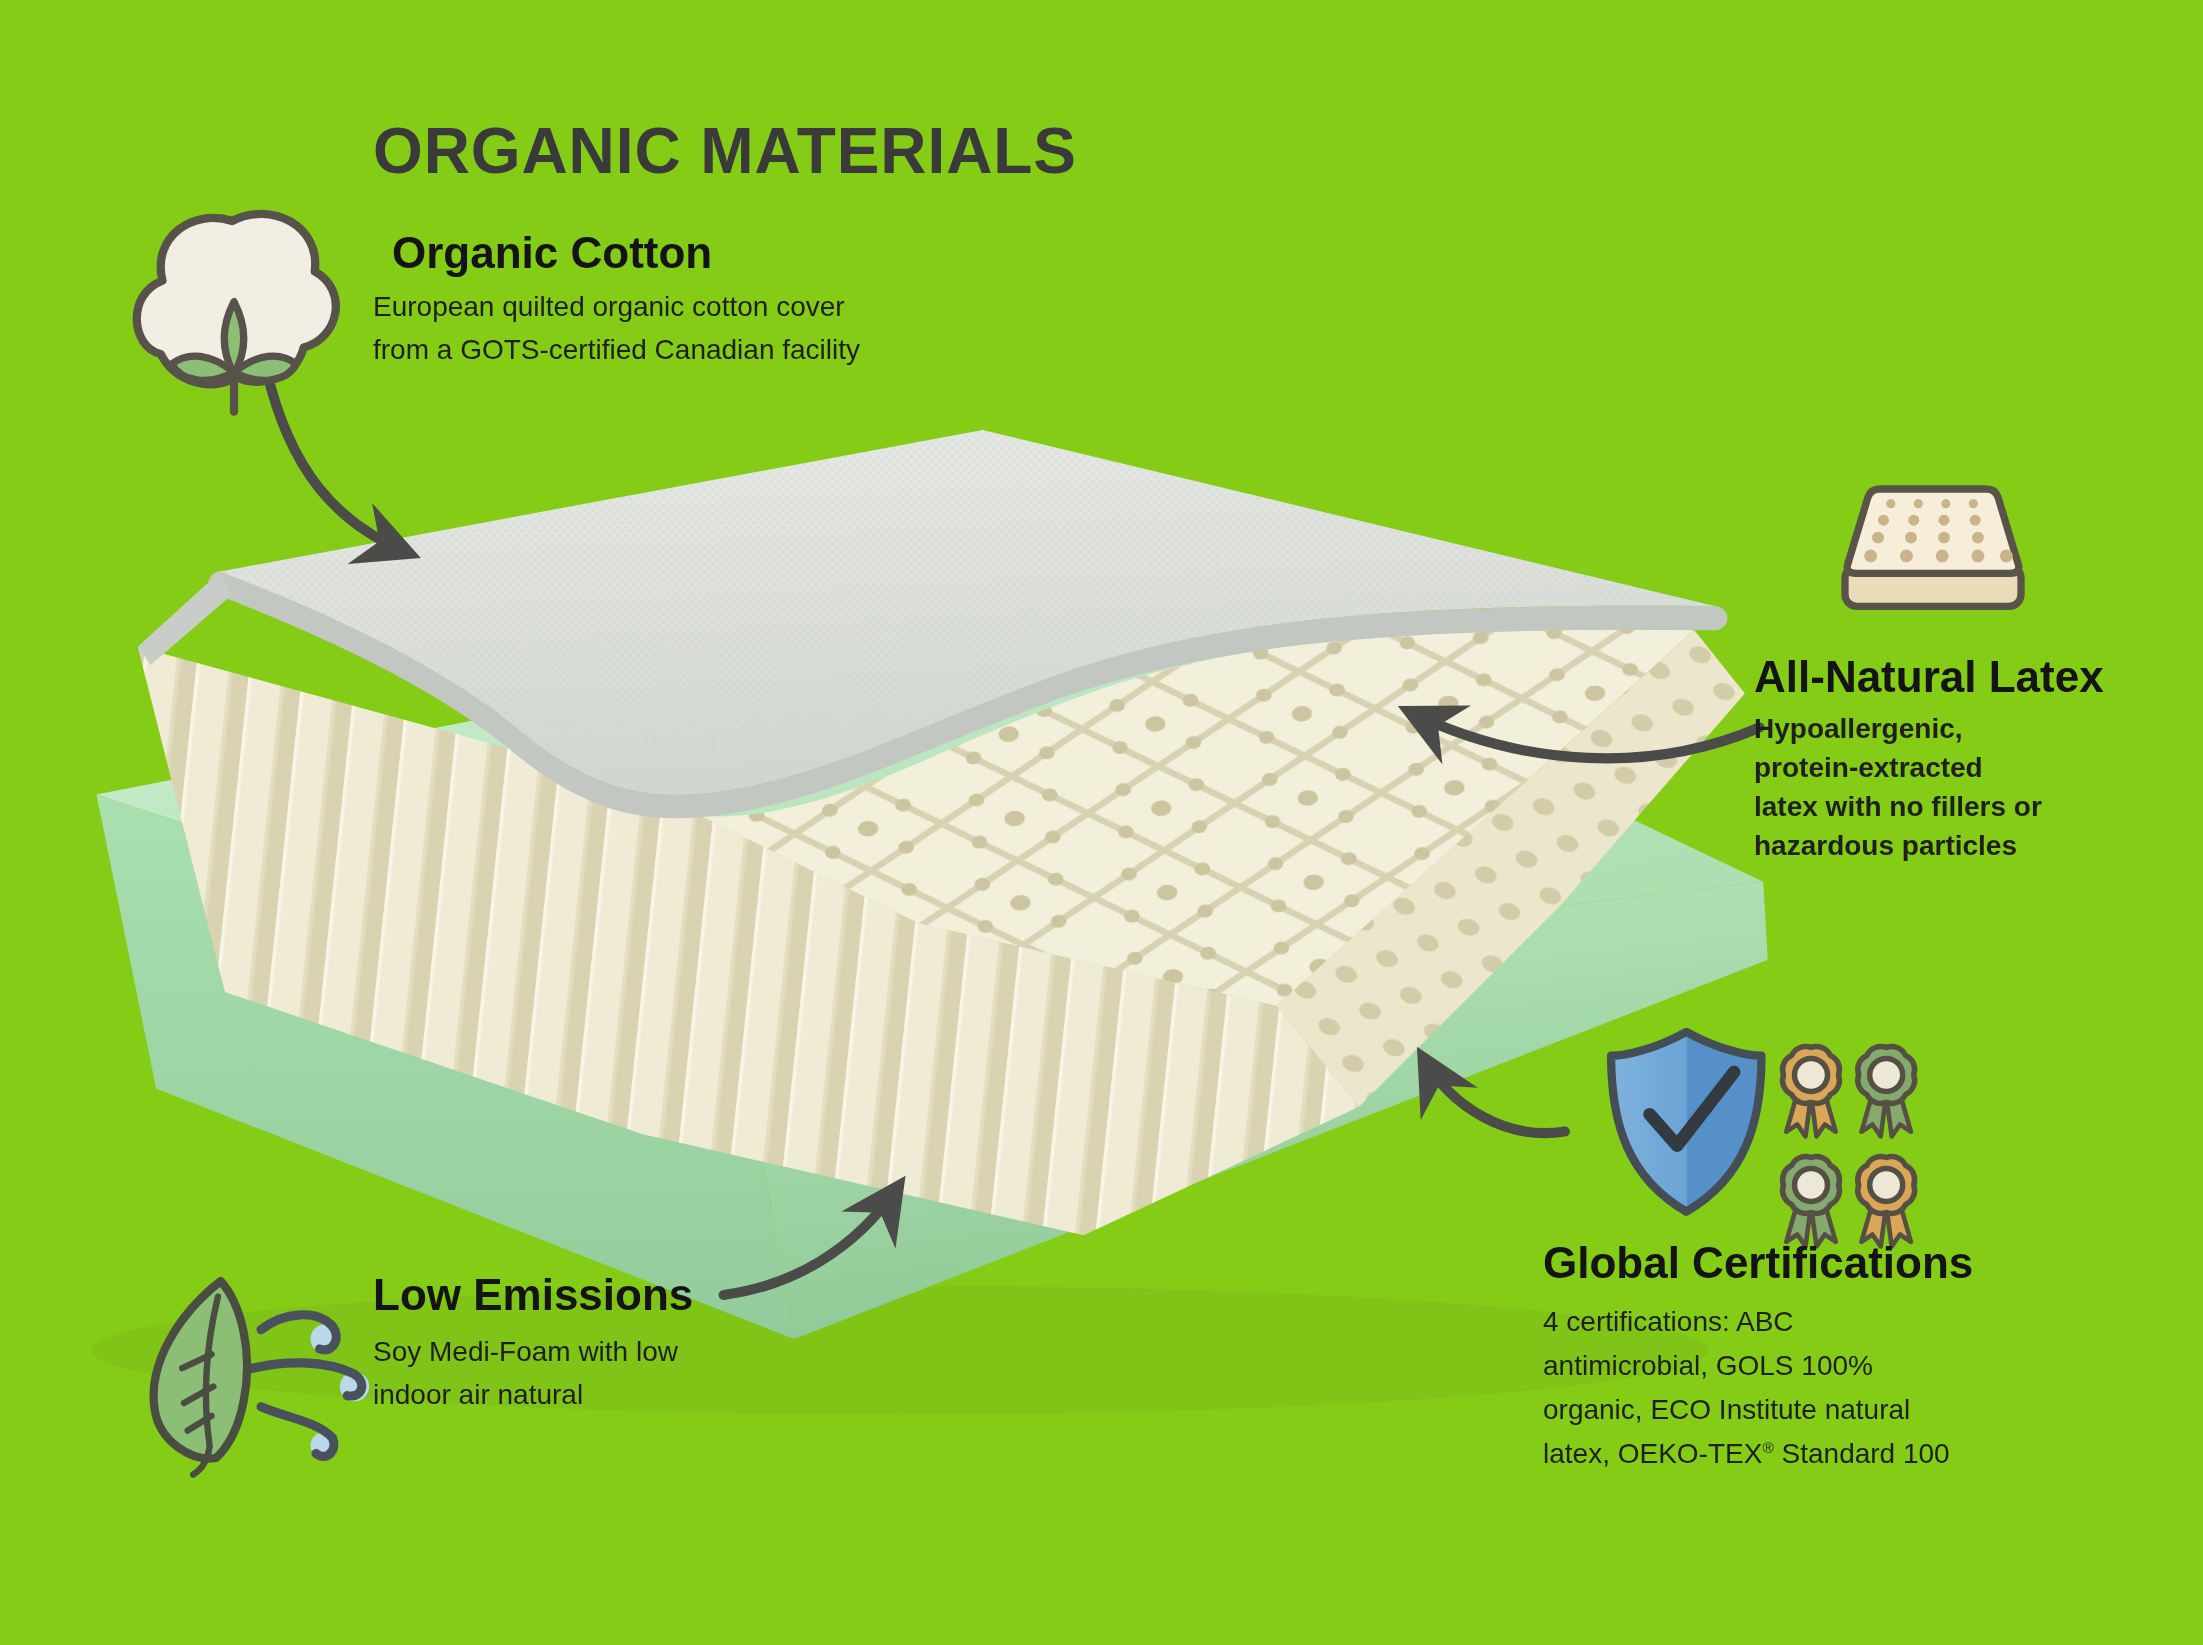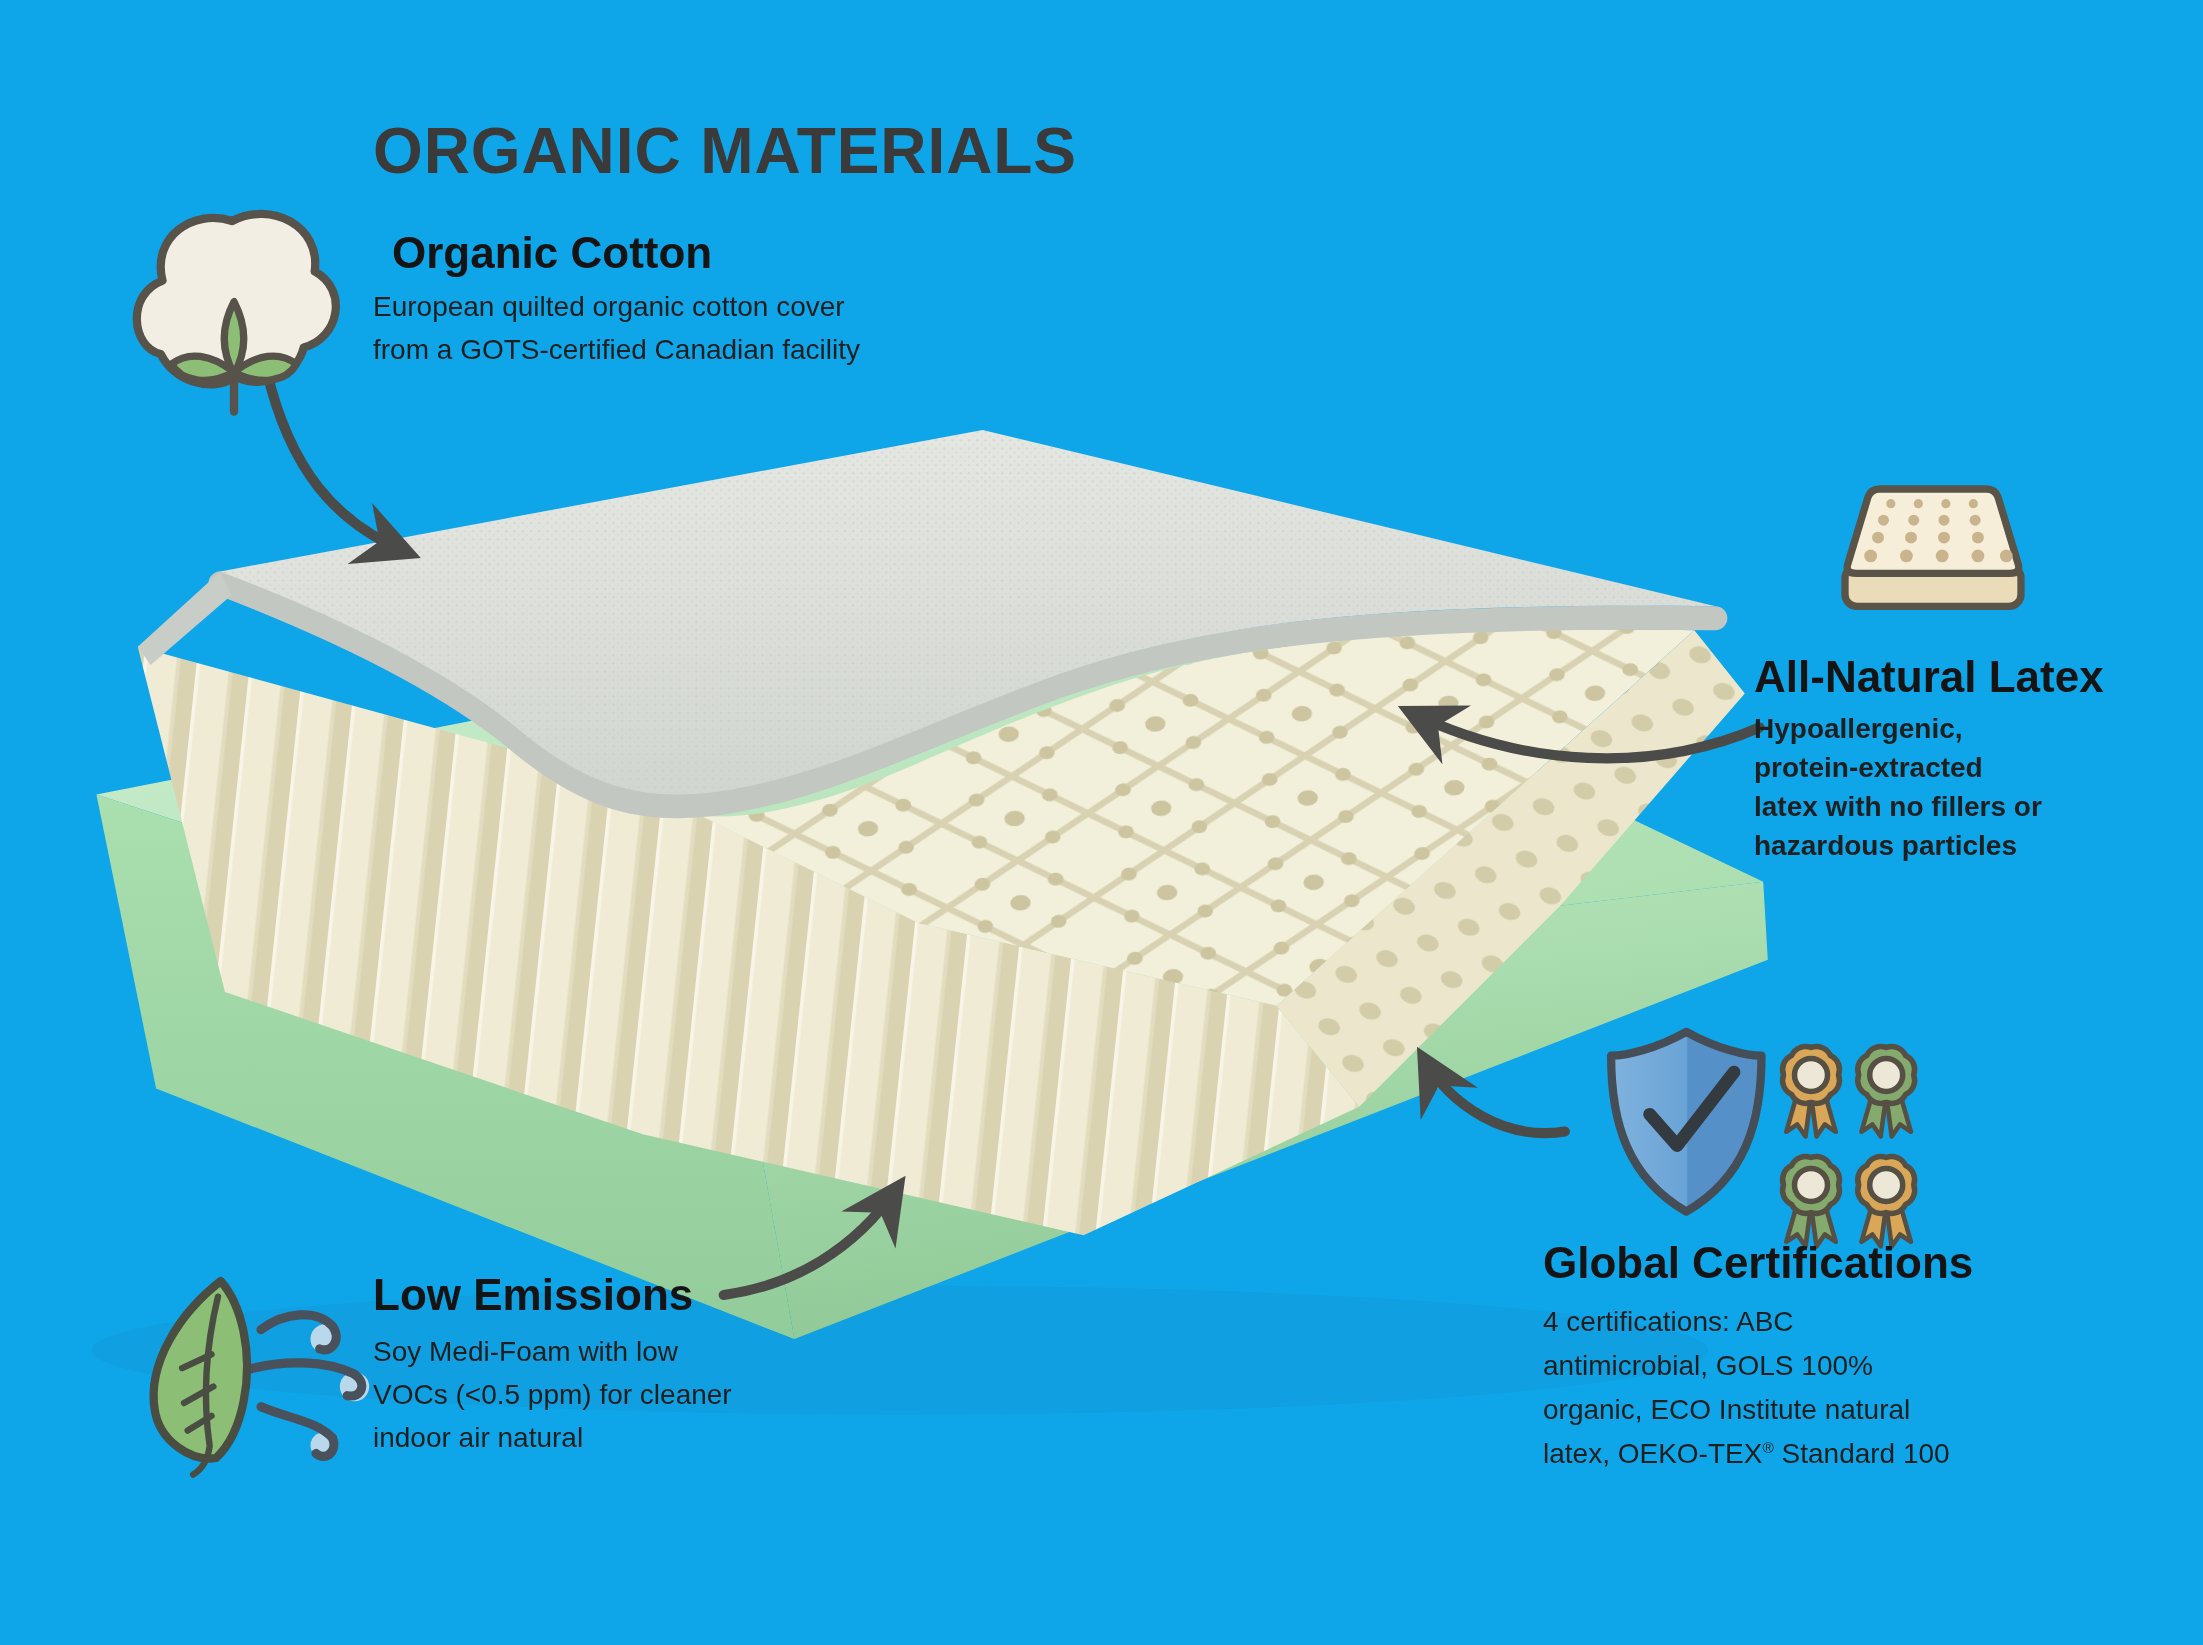--- a/index.html
+++ b/index.html
@@ -1,18 +1,18 @@
 <!DOCTYPE html>
 <html style="font-size:14.7px"><head>
 <meta charset="utf-8">
 <style>
   html,body{margin:0;padding:0;background:#ffffff;}
   #canvas{
     position:relative;width:2204px;height:1646px;overflow:hidden;
-    background:#0ea5e9;font-family:"Liberation Sans",sans-serif;
+    background:#84cc16;font-family:"Liberation Sans",sans-serif;
   }
   #mattress-svg{position:absolute;left:0;top:0;width:2204px;height:1646px;}
   .icon-box{position:absolute;}
   .headline{
     position:absolute;font-weight:bold;font-size:44px;color:#141414;
     white-space:nowrap;letter-spacing:0px;
   }
   .bodytext{
     position:absolute;font-size:28px;color:#1f1f1f;line-height:43px;
     white-space:nowrap;
@@ -221,18 +221,17 @@
       <g>
         <path d="M100,25 C55,60 20,115 28,165 C33,200 68,222 95,218 C125,190 135,128 125,80 C119,52 110,36 100,25 Z" stroke="#4a4d42" stroke-width="9" stroke-linejoin="round" fill="#8cbf75"></path>
         <path d="M97,42 C85,92 80,150 88,205 M88,205 C86,220 80,230 70,236" fill="none" stroke="#4a4d42" stroke-width="7" stroke-linecap="round"></path>
         <path d="M90,105 L58,120 M92,140 L60,158 M90,172 L64,188" fill="none" stroke="#4a4d42" stroke-width="7" stroke-linecap="round"></path>
       </g>
     </svg>
   </div>
   <div id="emissions-heading" class="headline">Low Emissions</div>
   <div id="emissions-body" class="bodytext">
     <div>Soy Medi-Foam with low</div>
-    <div>VOCs (&lt;0.5 ppm) for cleaner</div>
     <div>indoor air natural</div>
   </div>
 
 </div>
 
 
 </body></html>

